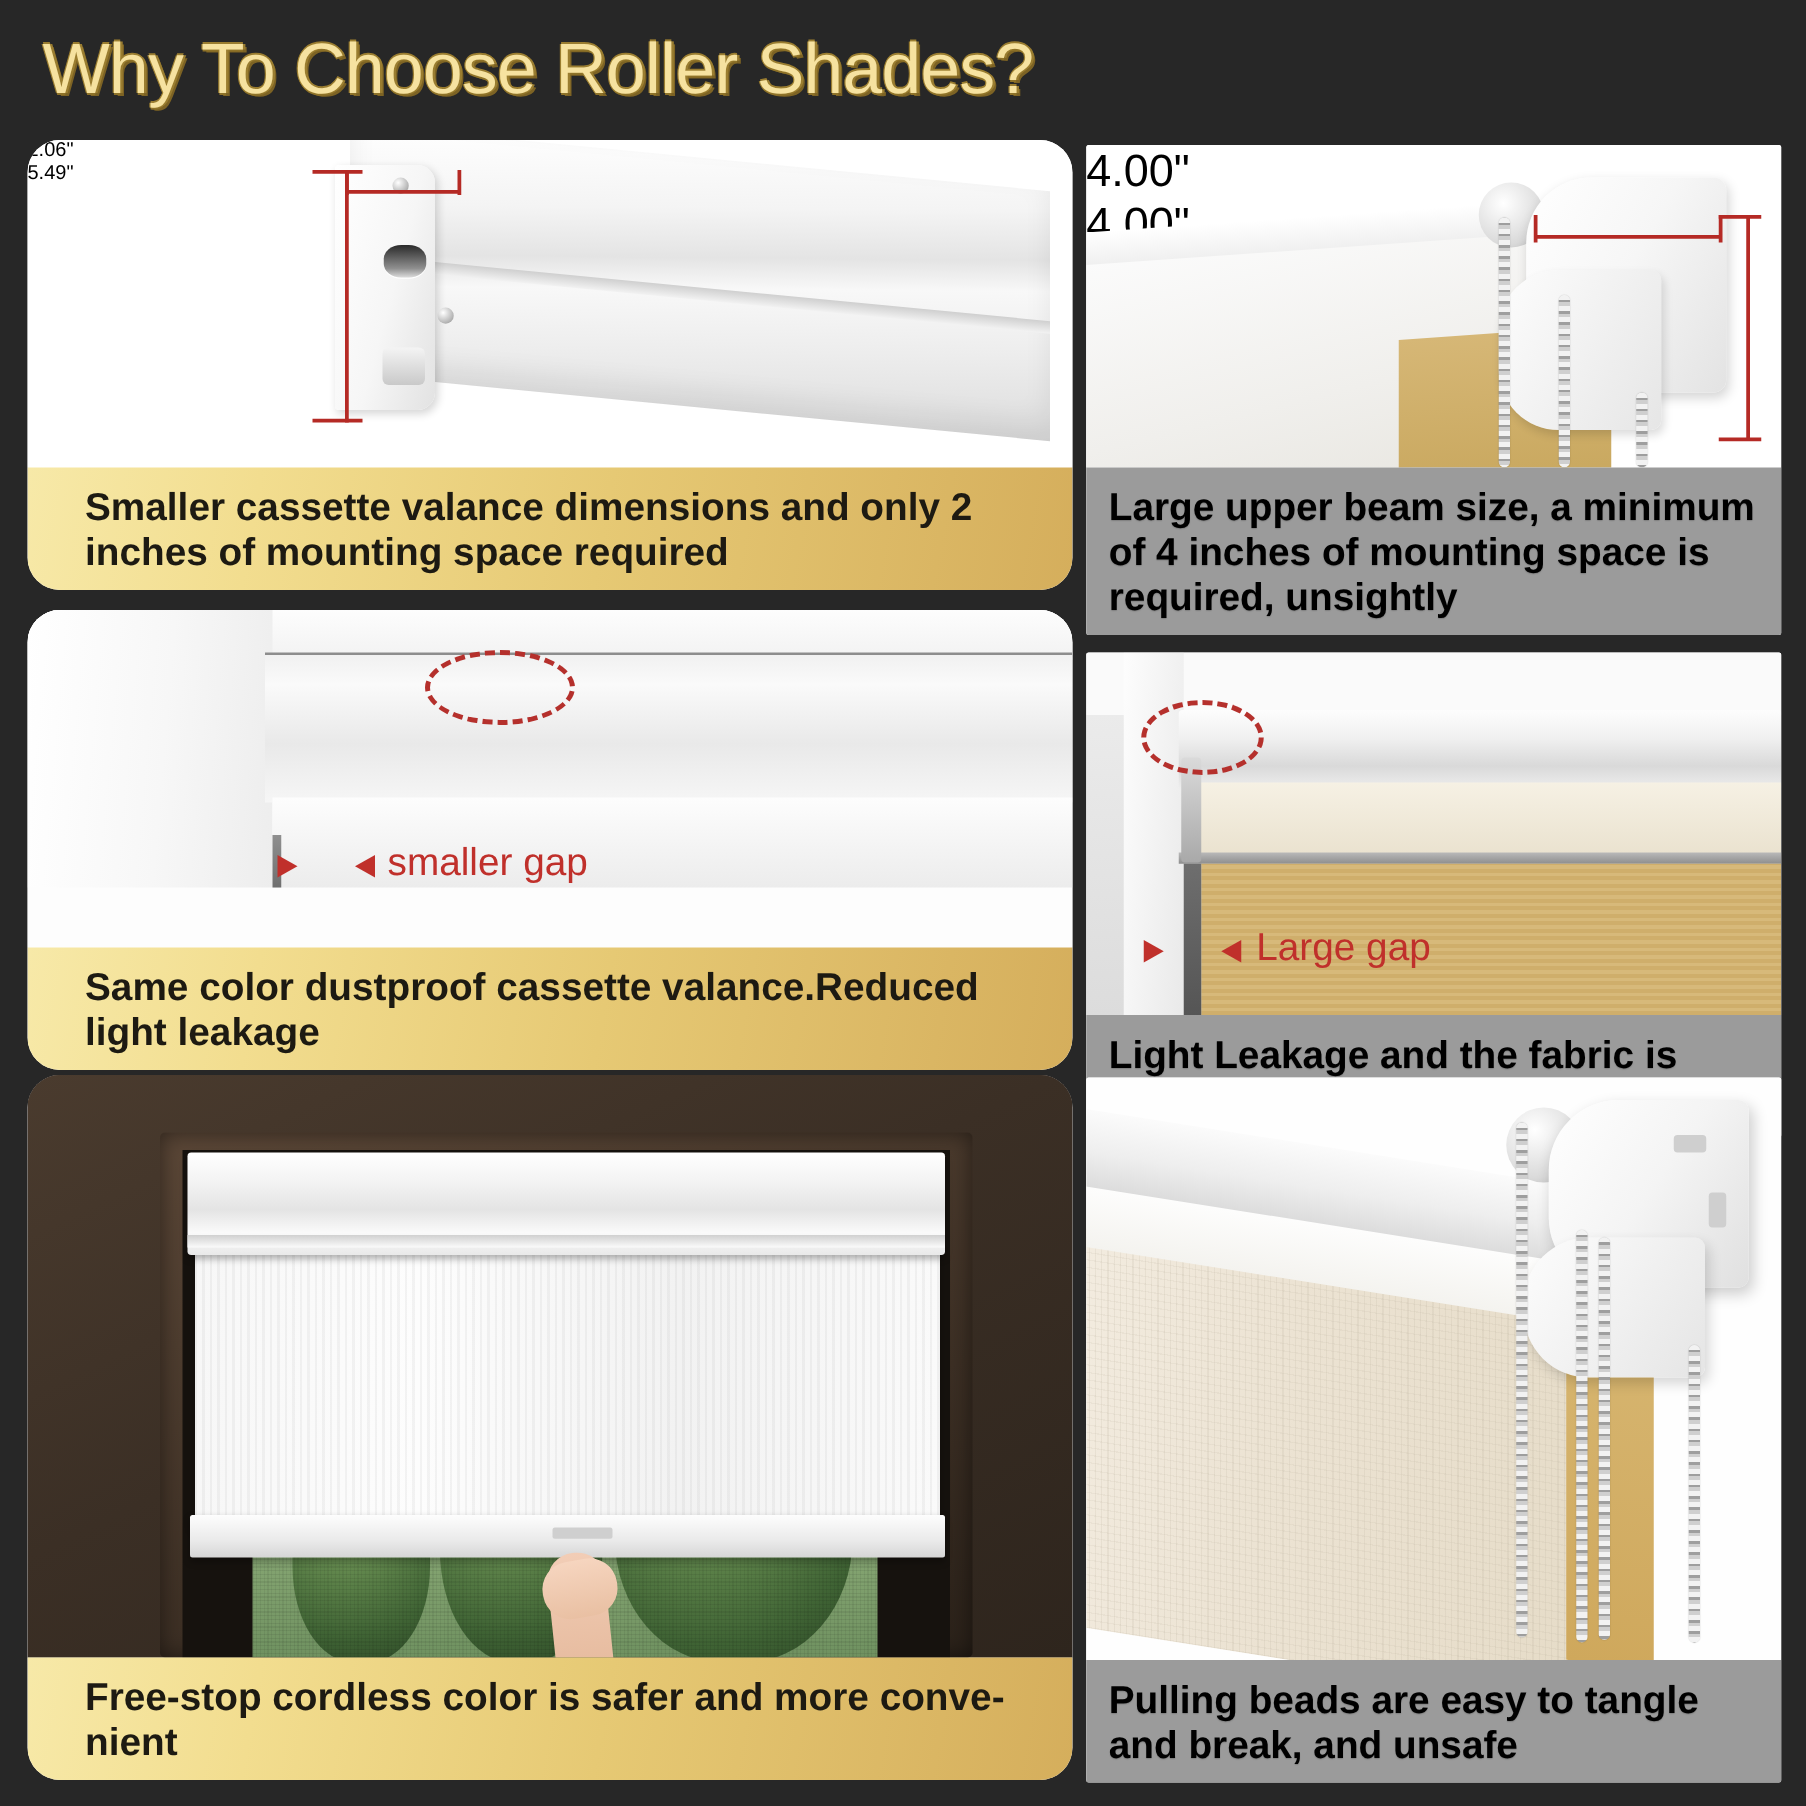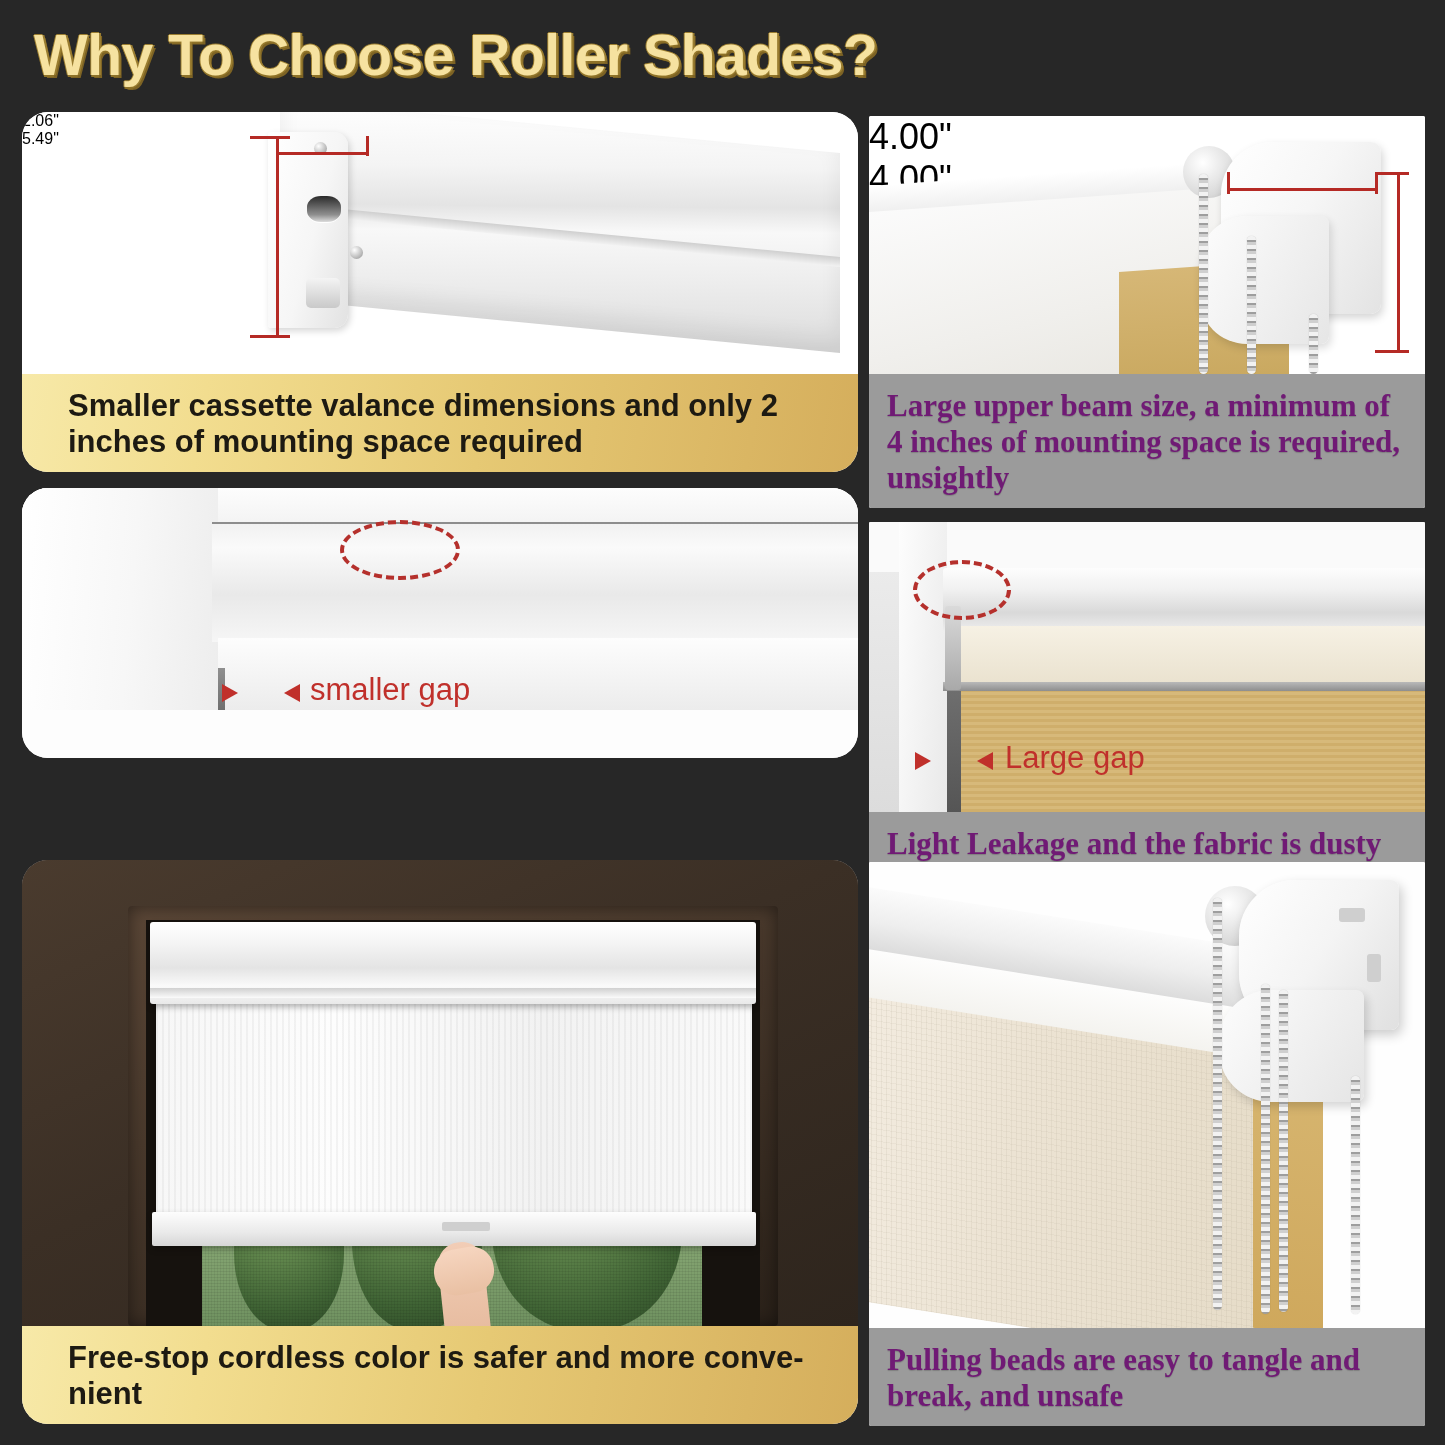--- a/index.html
+++ b/index.html
@@ -7,21 +7,21 @@
     width:1445px;height:1445px;
     background:#272727;
     font-family:"Liberation Sans",sans-serif;
     overflow:hidden;
   }
   .page{position:relative;width:1445px;height:1445px;}
 
   
   .title{
     position:absolute;left:34px;top:22px;
-    font-size:57px;font-weight:bold;
+    font-size:57px;font-weight:normal;
     color:#f6e2a0;
     letter-spacing:-0.5px;
     text-shadow:
        2px 0 0 #9a7d30, -1px 0 0 #9a7d30,
        0 2px 0 #8e7228, 0 -1px 0 #9a7d30,
        3px 3px 0 #7d6324;
     white-space:nowrap;
   }
   .card{position:absolute;overflow:hidden;}
   .card.left{left:22px;width:836px;border-radius:26px;background:#fff;}
@@ -33,23 +33,22 @@
   .cap{
     position:relative;width:100%;box-sizing:border-box;
     padding:14px 18px 12px 18px;
     font-weight:bold;line-height:1.16;
   }
   .cap.gold{
     background:linear-gradient(100deg,#f7e9a8 0%,#f2dd8f 22%,#e6c974 55%,#d5ae5c 100%);
     color:#1d1a12;font-size:31px;padding-left:46px;
   }
   .cap.gray{
-    background:#9b9b9b;color:#701a75;font-size:31px;
+    background:#9b9b9b;color:#000000;font-size:31px;
     text-shadow:0 1px 1px rgba(0,0,0,.18);
-    font-family:Liberation Serif, serif;
   }
 
   
 
   
   .p1{height:262px;background:#fff;}
   .p1 .valance{
     position:absolute;left:258px;top:14px;width:560px;height:200px;
     background:linear-gradient(175deg,#ffffff 0%,#f4f4f4 26%,#e4e4e4 42%,#f8f8f8 52%,#ededed 72%,#dcdcdc 100%);
     transform:skewY(5.5deg);
@@ -299,20 +298,21 @@
       <div class="p3 frameL"></div>
       <div class="p3 edgeDark"></div>
       <div class="p3 shadeTop"></div>
       <div class="p3 shadeBody"></div>
       <div class="p3 gapbar"></div>
       <div class="ellipse" style="left:318px;top:32px;width:112px;height:52px;"></div>
       <div class="arrowR" style="left:200px;top:196px;"></div>
       <div class="arrowL" style="left:262px;top:196px;"></div>
       <div class="gapLabel" style="left:288px;top:184px;">smaller gap</div>
     </div>
+    <div class="cap gold">Same color dustproof cassette valance.Reduced light leakage</div>
   </div>
 
   <div class="card right" style="top:490px;margin-top:32px;">
     <div class="photo p4">
       <div class="p4 wallGray"></div>
       <div class="p4 topWhite"></div>
       <div class="p4 frameL"></div>
       <div class="p4 beam"></div>
       <div class="p4 valance2"></div>
       <div class="p4 railDark"></div>

